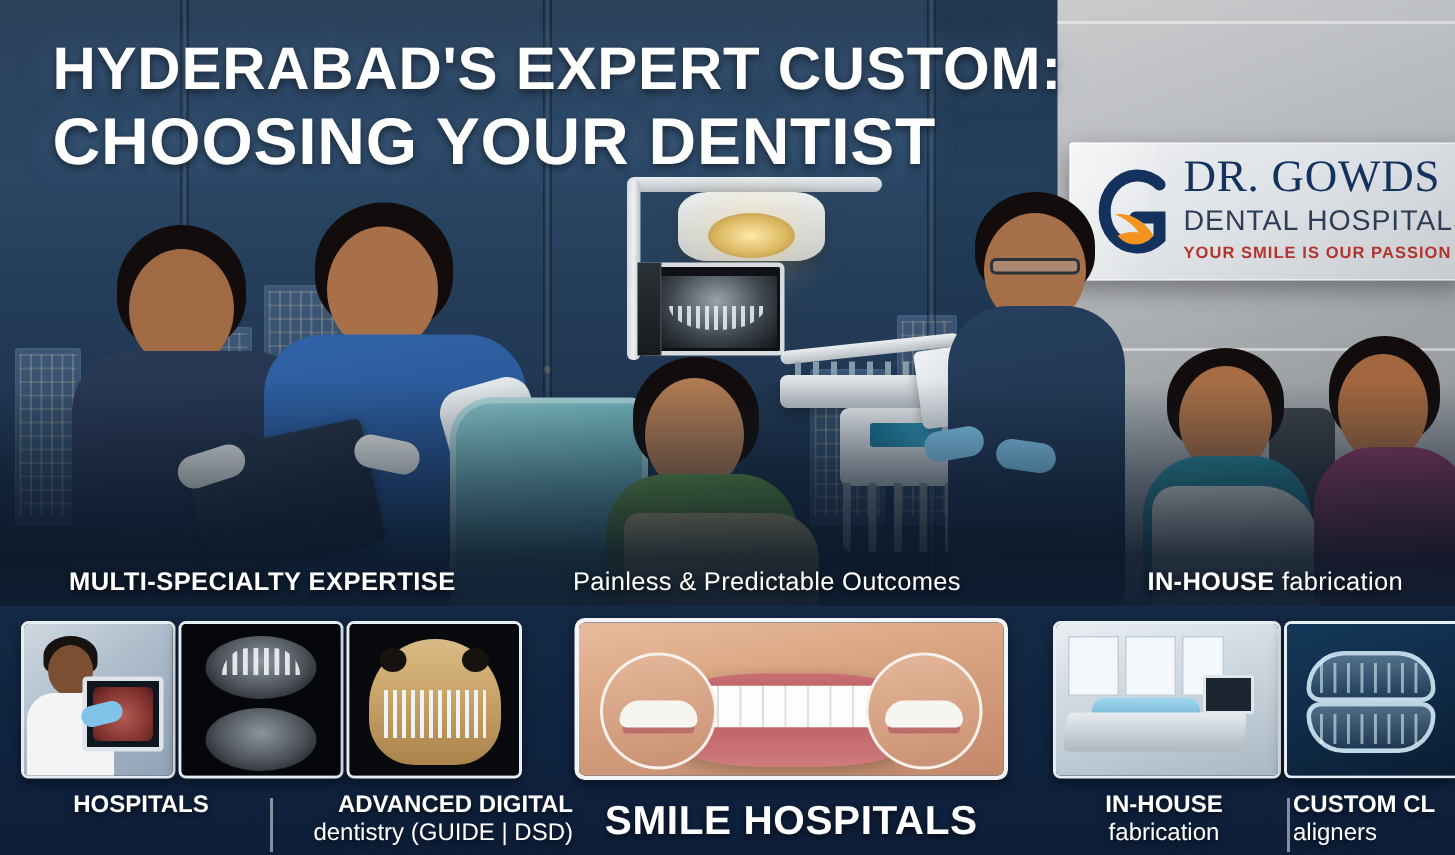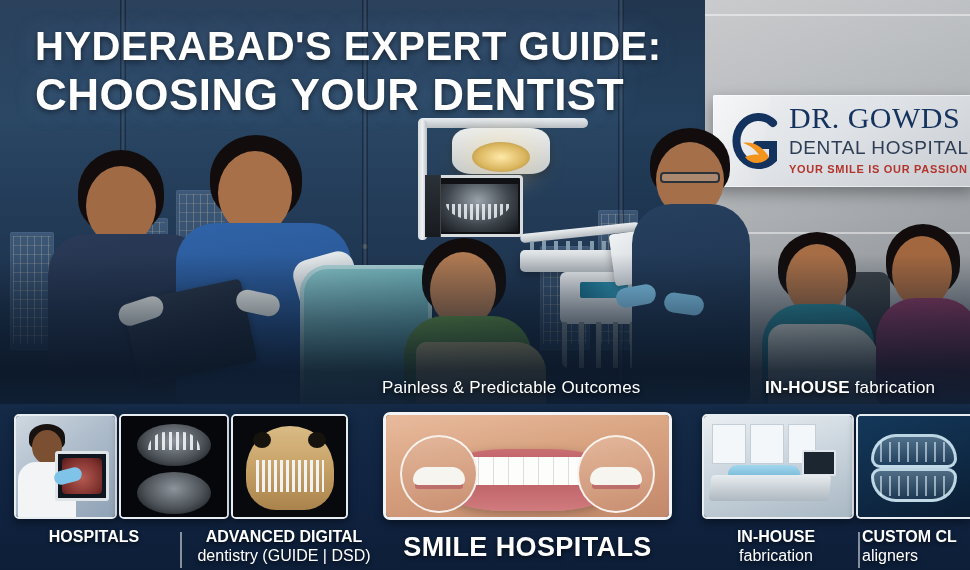--- a/index.html
+++ b/index.html
@@ -282,21 +282,21 @@
   .sc-aligner .al::after { content:""; position:absolute; left:6px; right:6px; top:5px; height:20px;
       background-image:linear-gradient(90deg, rgba(235,248,255,.55) 2px, transparent 2px);
       background-size:9px 20px; }
 
   
   .cap { position:absolute; color:#fff; text-align:center; line-height:1.16;
          text-shadow:0 2px 4px rgba(0,0,0,.6); }
   .cap .b { font-weight:bold; }
   .cap .n { font-weight:normal; }
   .c1 { left:10px;  top:124px; width:168px; font-size:16px; }
-  .c2 { left:186px; top:124px; width:196px; font-size:16px; }
+  .c2 { left:186px; top:124px; width:196px; font-size:16px;text-align:right; }
   .c3 { left:383px; top:128px; width:289px; font-size:27px; font-weight:bold; letter-spacing:.4px; }
   .c4 { left:694px; top:124px; width:164px; font-size:16px; }
   .c5 { left:862px; top:124px; width:115px; font-size:16px; text-align:left; }
   .divider { position:absolute; width:2px; background:rgba(255,255,255,.5); }
   .d1 { left:180px; top:128px; height:36px; }
   .d2 { left:858px; top:128px; height:36px; }
 </style>
 </head>
 <body>
 
@@ -401,27 +401,28 @@
     </div>
     <div class="person pf">
       <div class="hair"></div>
       <div class="head"></div>
       <div class="torso"></div>
     </div>
 
     <div class="hero-fade"></div>
 
     <div class="hero-captions">
+      <div class="hc hc1">MULTI-SPECIALTY EXPERTISE</div>
       <div class="hc hc3"><b>IN-HOUSE</b><span> fabrication</span></div>
       <div class="hc hc2">Painless &amp; Predictable Outcomes</div>
     </div>
   </div>
 
   <div class="title-wrap">
-    <div class="title-l1">HYDERABAD'S EXPERT  GUIDE:</div>
+    <div class="title-l1">HYDERABAD'S EXPERT  CUSTOM:</div>
     <div class="title-l2">CHOOSING  YOUR DENTIST</div>
   </div>
 
   <div class="strip">
 
     <div class="thumb t1">
       <div class="sc-clinician">
         <div class="m-hair"></div>
         <div class="m-head"></div>
         <div class="m-body"></div>

